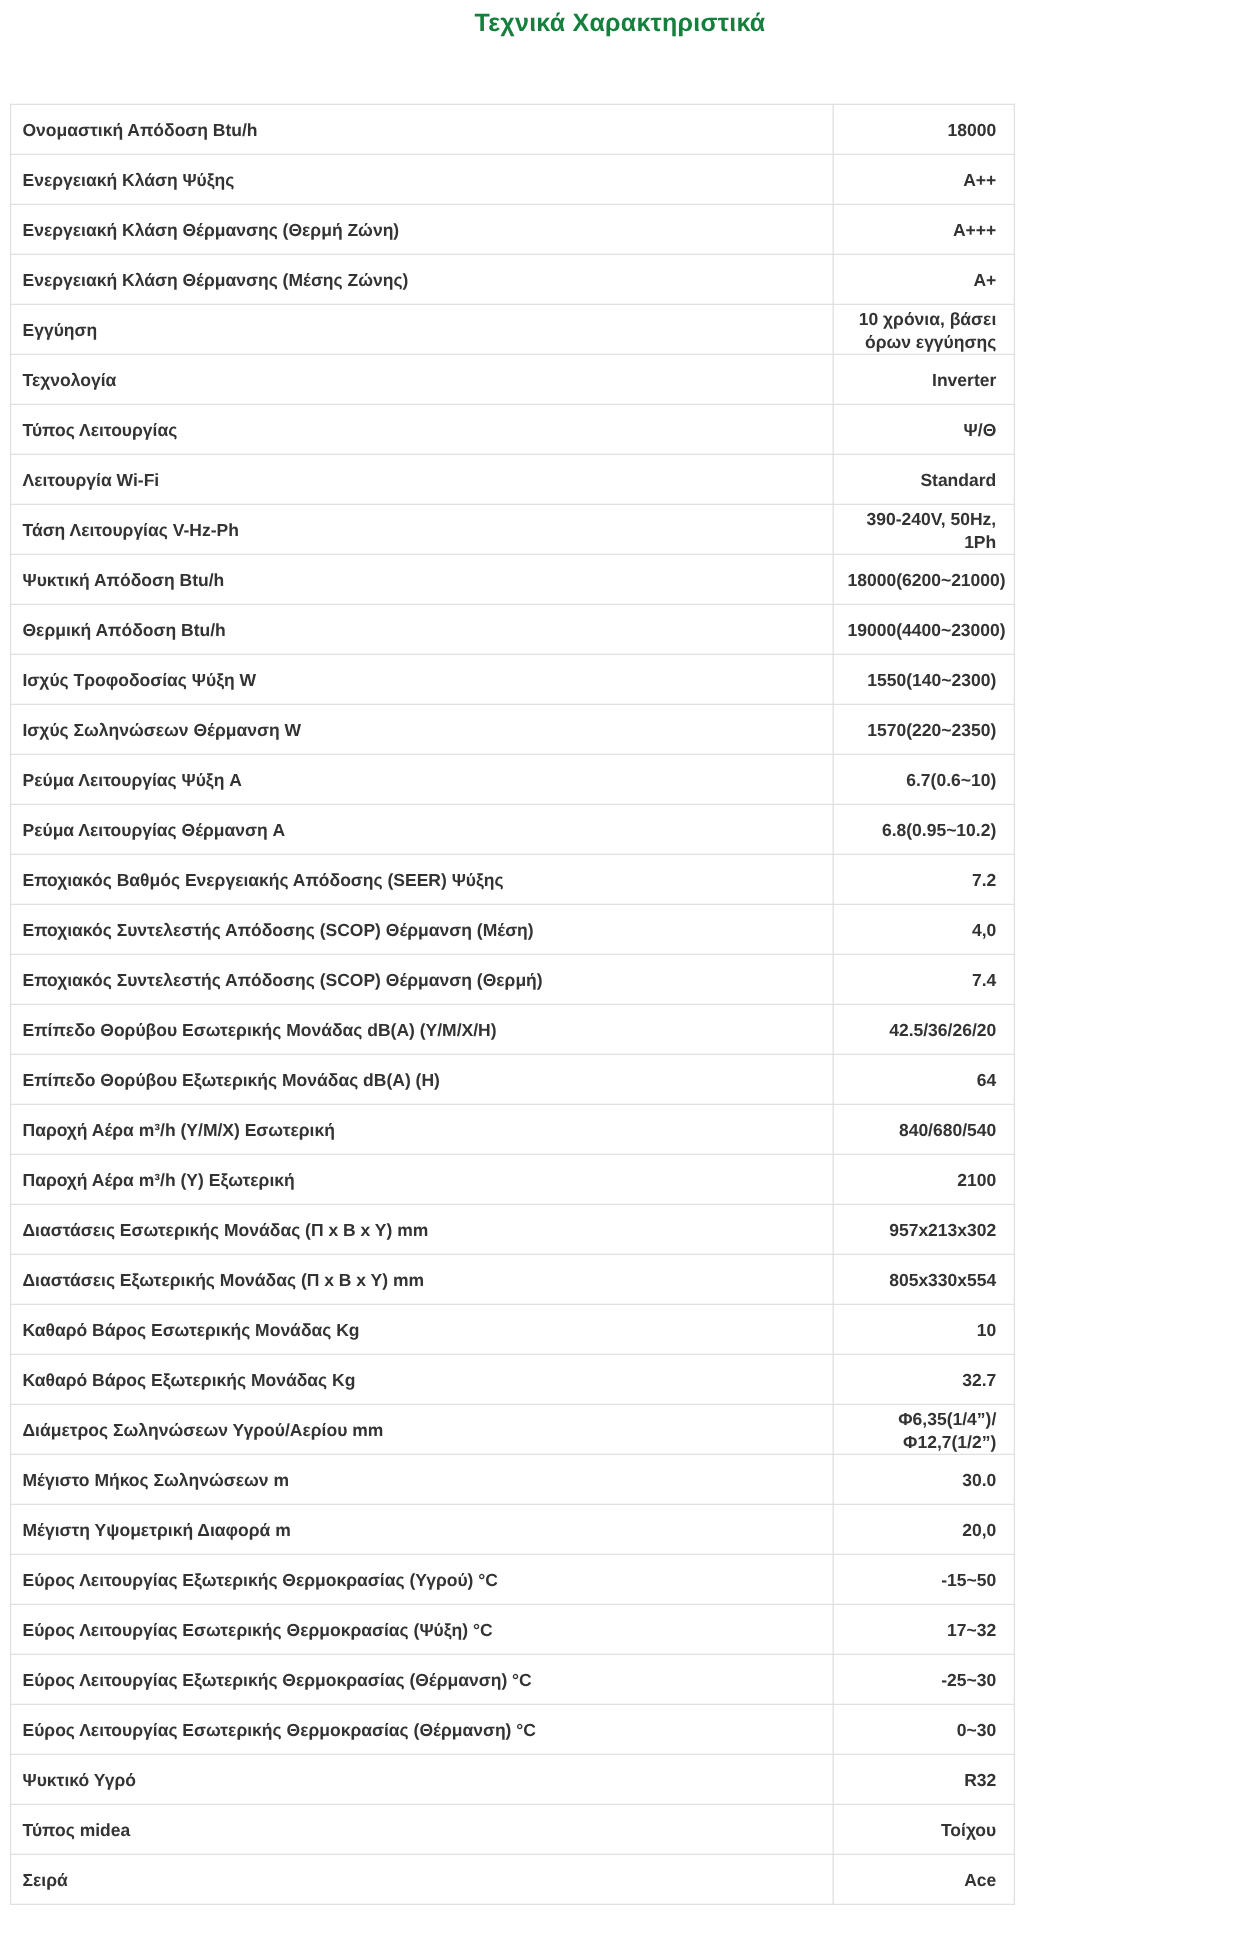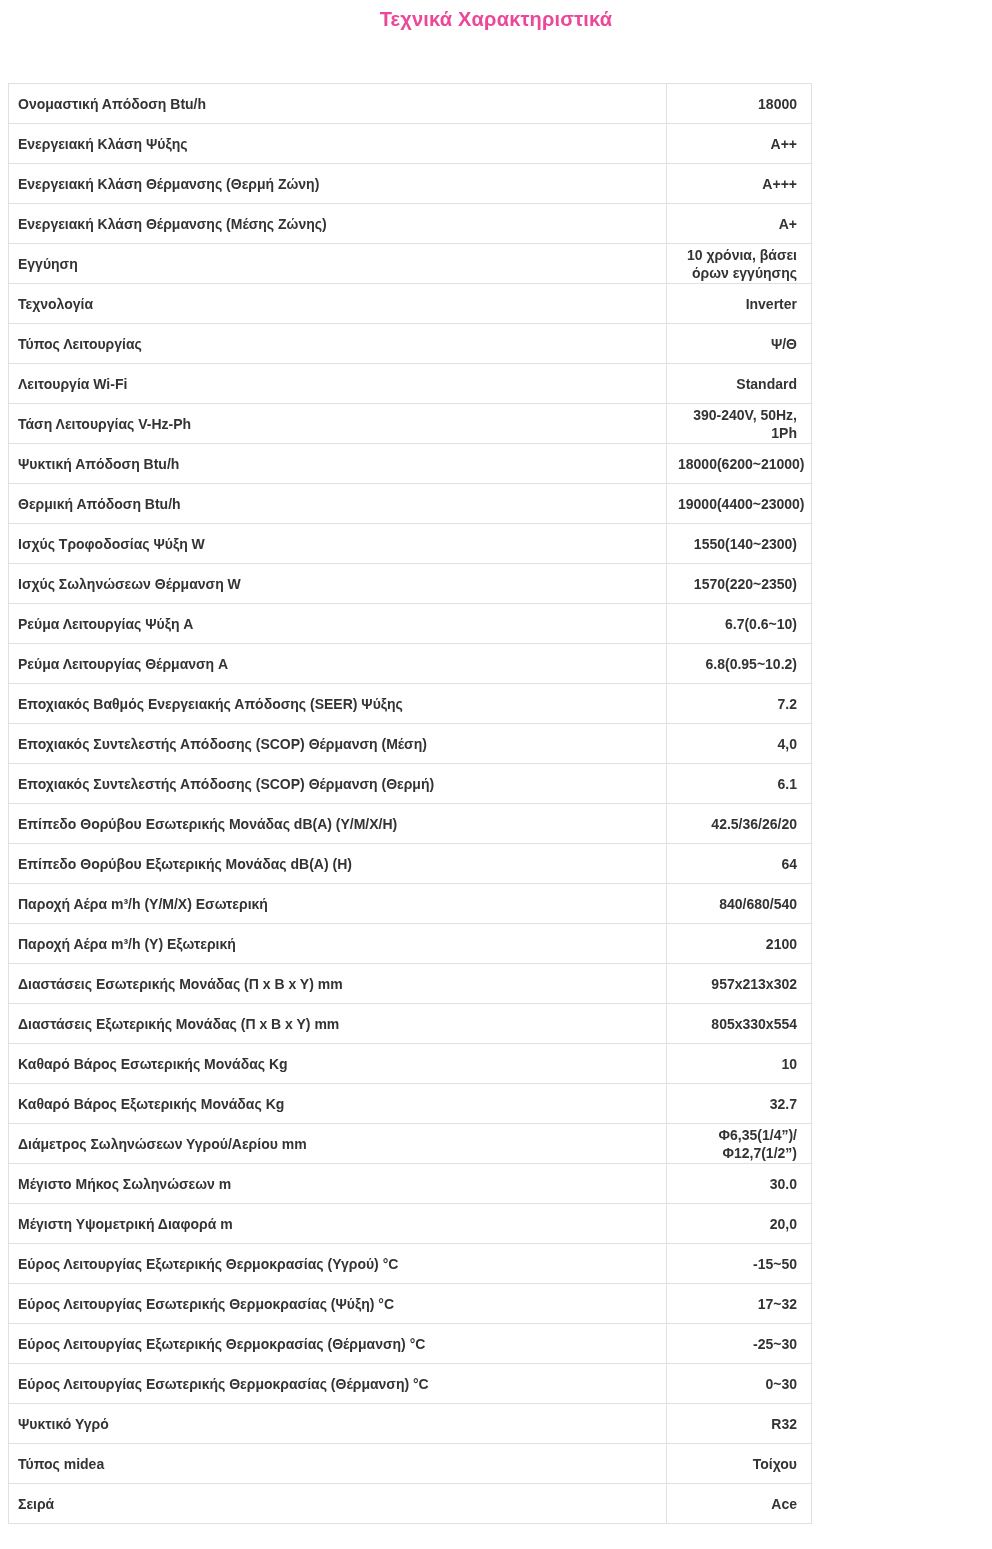--- a/index.html
+++ b/index.html
@@ -12,21 +12,21 @@
   .page {
     width: 992px;
     background: #ffffff;
   }
   .page-title {
     margin: 8px 0 0 0;
     text-align: center;
     font-size: 20px;
     line-height: 23px;
     font-weight: bold;
-    color: #ec4899;
+    color: #15803d;
     letter-spacing: 0.2px;
   }
   table.spec-table {
     border-collapse: collapse;
     table-layout: fixed;
     width: 804px;
     margin: 52px 0 0 8px;
     background: #ffffff;
   }
   table.spec-table td {
@@ -122,21 +122,21 @@
       <tr>
           <td class="spec-label">Εποχιακός Βαθμός Ενεργειακής Απόδοσης (SEER) Ψύξης</td>
           <td class="spec-value">7.2</td>
         </tr>
       <tr>
           <td class="spec-label">Εποχιακός Συντελεστής Απόδοσης (SCOP) Θέρμανση (Μέση)</td>
           <td class="spec-value">4,0</td>
         </tr>
       <tr>
           <td class="spec-label">Εποχιακός Συντελεστής Απόδοσης (SCOP) Θέρμανση (Θερμή)</td>
-          <td class="spec-value">6.1</td>
+          <td class="spec-value">7.4</td>
         </tr>
       <tr>
           <td class="spec-label">Επίπεδο Θορύβου Εσωτερικής Μονάδας dB(A) (Y/M/X/H)</td>
           <td class="spec-value">42.5/36/26/20</td>
         </tr>
       <tr>
           <td class="spec-label">Επίπεδο Θορύβου Εξωτερικής Μονάδας dB(A) (H)</td>
           <td class="spec-value">64</td>
         </tr>
       <tr>

